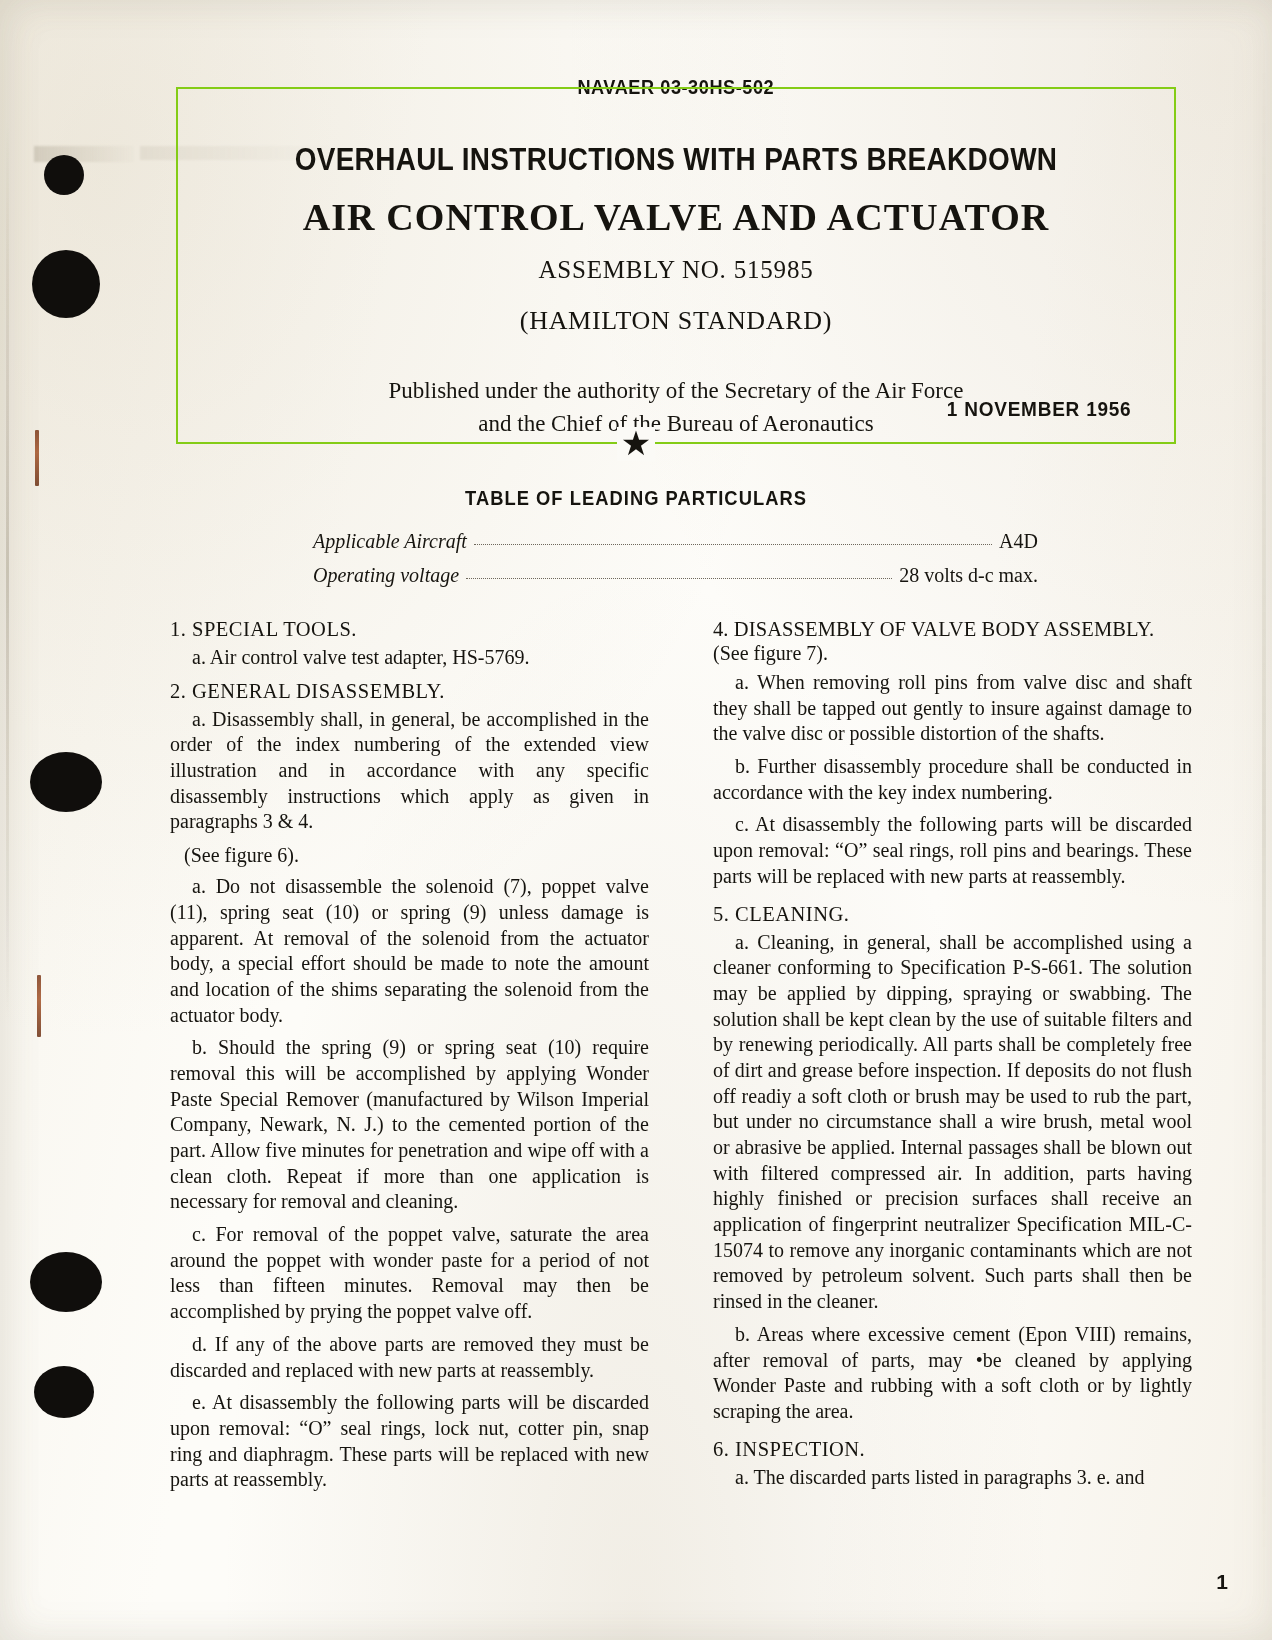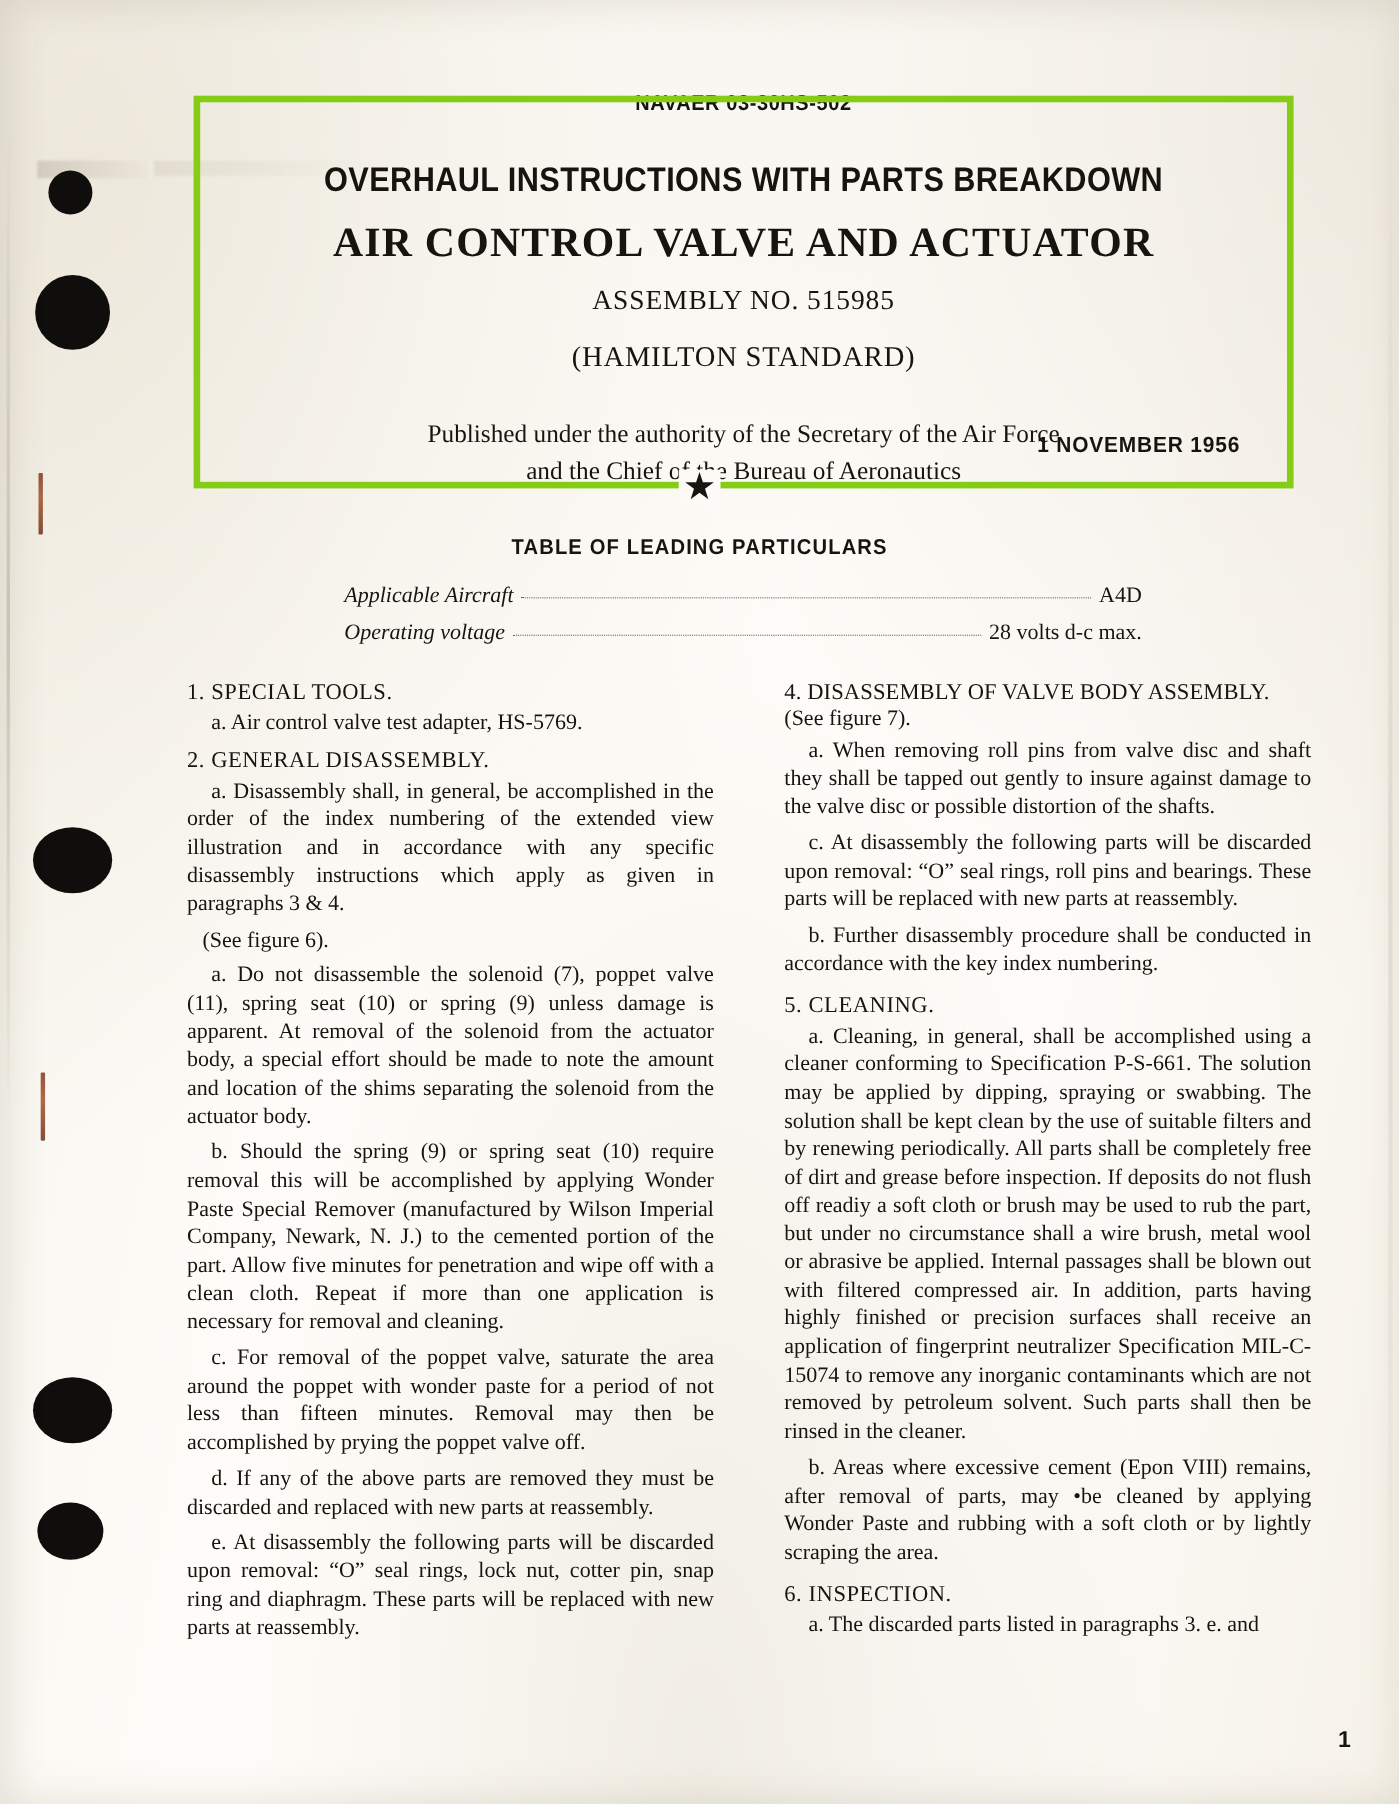--- a/index.html
+++ b/index.html
@@ -61,22 +61,21 @@
   }
 
   
   .doc-number-row {
     position: absolute;
     top: 76px;
     left: 176px;
     width: 1000px;
     display: flex;
     align-items: center;
-    gap: 5px;
-    flex-direction: column;
+    gap: 26px;
   }
   .rule {
     flex: 1 1 auto;
     height: 2px;
     background: #16140f;
   }
   .doc-number {
     font-family: "Liberation Sans", sans-serif;
     font-weight: bold;
     font-size: 19.5px;
@@ -85,21 +84,21 @@
     transform: scaleX(0.93);
   }
 
   
   .title-box {
     position: absolute;
     top: 87px;
     left: 176px;
     width: 1000px;
     height: 357px;
-    border: 6px solid #84cc16;
+    border: 2px solid #84cc16;
     box-sizing: border-box;
     text-align: center;
   }
   .title-main {
     font-family: "Liberation Sans", sans-serif;
     font-weight: bold;
     font-size: 31px;
     letter-spacing: 0.4px;
     margin-top: 53px;
     transform: scaleX(0.90);
@@ -303,22 +302,22 @@
       <p class="para">b. Should the spring (9) or spring seat (10) require removal this will be accomplished by applying Wonder Paste Special Remover (manufactured by Wilson Imperial Company, Newark, N. J.) to the cemented portion of the part. Allow five minutes for penetration and wipe off with a clean cloth. Repeat if more than one application is necessary for removal and cleaning.</p>
       <p class="para">c. For removal of the poppet valve, saturate the area around the poppet with wonder paste for a period of not less than fifteen minutes. Removal may then be accomplished by prying the poppet valve off.</p>
       <p class="para">d. If any of the above parts are removed they must be discarded and replaced with new parts at reassembly.</p>
       <p class="para">e. At disassembly the following parts will be discarded upon removal: “O” seal rings, lock nut, cotter pin, snap ring and diaphragm. These parts will be replaced with new parts at reassembly.</p>
     </div>
 
     <div class="col">
       <div class="sec-heading tight">4. DISASSEMBLY OF VALVE BODY ASSEMBLY.</div>
       <div class="sec-note" style="margin-left:0;">(See figure 7).</div>
       <p class="para nogap">a. When removing roll pins from valve disc and shaft they shall be tapped out gently to insure against damage to the valve disc or possible distortion of the shafts.</p>
+      <p class="para">b. Further disassembly procedure shall be conducted in accordance with the key index numbering.</p>
       <p class="para">c. At disassembly the following parts will be discarded upon removal: “O” seal rings, roll pins and bearings. These parts will be replaced with new parts at reassembly.</p>
-      <p class="para">b. Further disassembly procedure shall be conducted in accordance with the key index numbering.</p>
       <div class="spacer-md"></div>
       <div class="sec-heading">5. CLEANING.</div>
       <p class="para first">a. Cleaning, in general, shall be accomplished using a cleaner conforming to Specification P-S-661. The solution may be applied by dipping, spraying or swabbing. The solution shall be kept clean by the use of suitable filters and by renewing periodically. All parts shall be completely free of dirt and grease before inspection. If deposits do not flush off readiy a soft cloth or brush may be used to rub the part, but under no circumstance shall a wire brush, metal wool or abrasive be applied. Internal passages shall be blown out with filtered compressed air. In addition, parts having highly finished or precision surfaces shall receive an application of fingerprint neutralizer Specification MIL-C-15074 to remove any inorganic contaminants which are not removed by petroleum solvent. Such parts shall then be rinsed in the cleaner.</p>
       <p class="para">b. Areas where excessive cement (Epon VIII) remains, after removal of parts, may •be cleaned by applying Wonder Paste and rubbing with a soft cloth or by lightly scraping the area.</p>
       <div class="spacer-md"></div>
       <div class="sec-heading">6. INSPECTION.</div>
       <p class="para first">a. The discarded parts listed in paragraphs 3. e. and</p>
     </div>
 
   </div>

